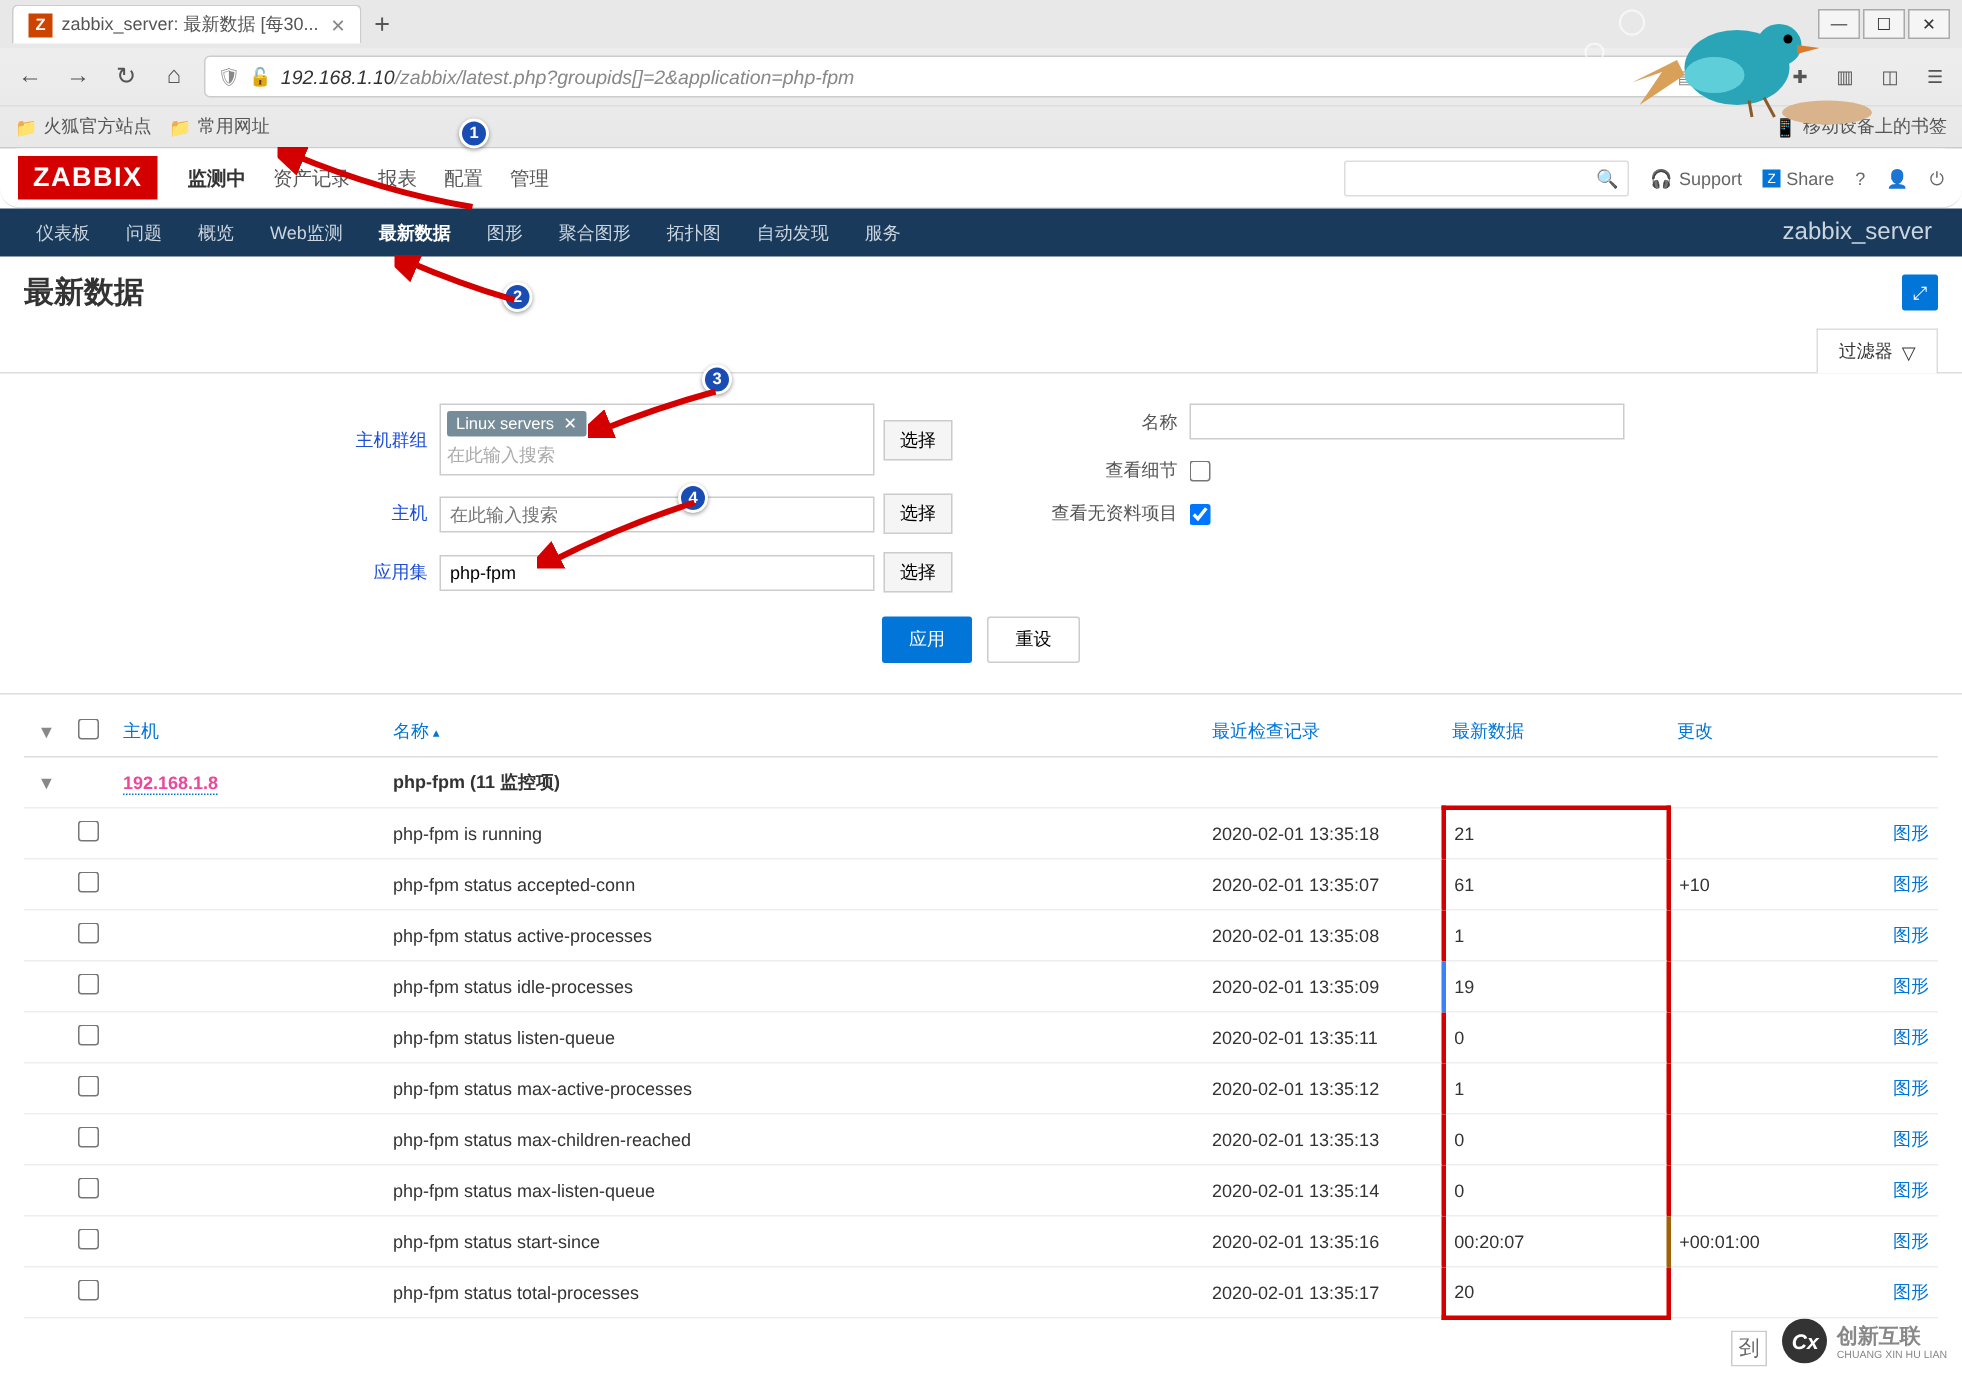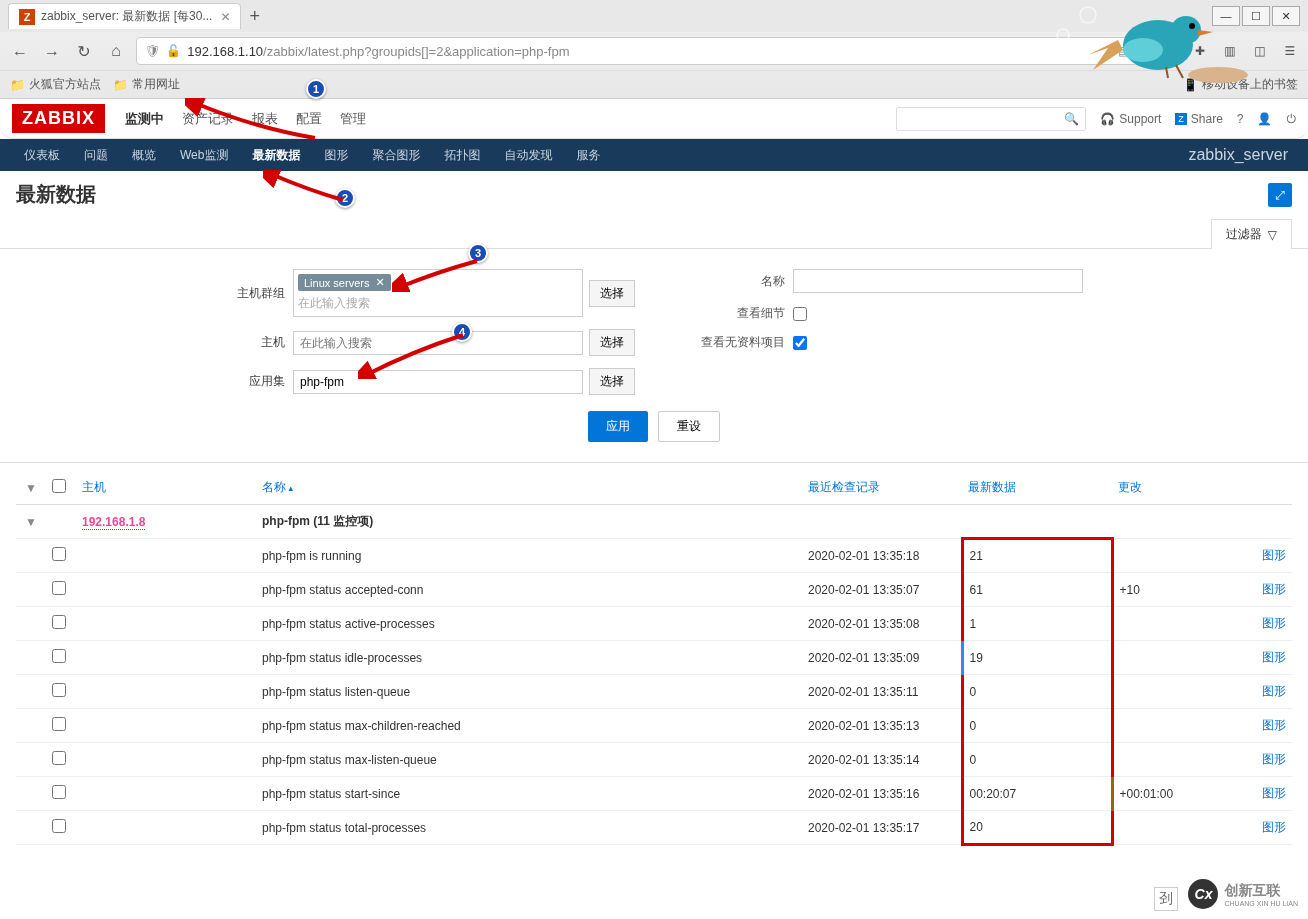--- a/index.html
+++ b/index.html
@@ -14,21 +14,21 @@
 .tab-close { margin-left: 8px; color: #888; cursor: pointer; }
 .new-tab { margin-left: 8px; font-size: 18px; color: #555; cursor: pointer; }
 .win-controls { margin-left: auto; display: flex; gap: 2px; }
 .win-btn { width: 28px; height: 20px; border: 1px solid #aaa; background: #f5f5f5; display: flex; align-items: center; justify-content: center; font-size: 11px; }
 
 .nav-bar { display: flex; align-items: center; height: 38px; padding: 0 8px; gap: 8px; }
 .nav-icon { width: 24px; height: 24px; display: flex; align-items: center; justify-content: center; color: #555; font-size: 16px; cursor: pointer; }
 .url-bar { flex: 1; display: flex; align-items: center; border: 1px solid #ccc; border-radius: 4px; height: 28px; padding: 0 8px; background: #fff; }
 .url-shield { margin-right: 6px; color: #888; }
 .url-lock { margin-right: 6px; color: #d33; }
-.url-text { flex: 1; color: #888; font-size: 13px; }
+.url-text { flex: 1; color: #888; font-size: 13px; font-style: italic; }
 .url-text .host { color: #333; }
 .url-actions { display: flex; gap: 10px; color: #888; }
 .toolbar-icons { display: flex; gap: 10px; align-items: center; }
 .tb-icon { width: 20px; height: 20px; display: flex; align-items: center; justify-content: center; color: #555; }
 
 .bookmark-bar { display: flex; align-items: center; height: 28px; padding: 0 10px; gap: 12px; font-size: 12px; color: #555; border-top: 1px solid #ddd; }
 .bm-item { display: flex; align-items: center; gap: 4px; }
 .bm-folder { color: #999; }
 .bm-right { margin-left: auto; display: flex; align-items: center; gap: 4px; }
 
@@ -57,21 +57,21 @@
 .expand-btn { margin-left: auto; background: #0275d8; color: #fff; width: 24px; height: 24px; display: flex; align-items: center; justify-content: center; border-radius: 2px; }
 
 
 .filter-tab-bar { display: flex; justify-content: flex-end; padding: 0 16px; border-bottom: 1px solid #ddd; }
 .filter-tab { border: 1px solid #ddd; border-bottom: none; padding: 6px 14px; font-size: 12px; display: flex; align-items: center; gap: 6px; background: #fff; position: relative; top: 1px; }
 
 .filter-body { padding: 20px 40px; border-bottom: 1px solid #ddd; }
 .filter-grid { display: flex; justify-content: center; gap: 60px; }
 .filter-col { display: flex; flex-direction: column; gap: 12px; }
 .filter-row { display: flex; align-items: center; gap: 8px; }
-.filter-label { width: 60px; text-align: right; color: #404040; font-size: 12px; }
+.filter-label { width: 60px; text-align: right; color: #1d4ed8; font-size: 12px; }
 .filter-label-wide { width: 90px; text-align: right; color: #555; font-size: 12px; }
 .filter-input-wrap { display: flex; align-items: center; gap: 6px; }
 .multiselect { border: 1px solid #ccc; width: 290px; min-height: 44px; padding: 4px; display: flex; flex-direction: column; gap: 4px; }
 .ms-tag { display: inline-flex; align-items: center; background: #768d99; color: #fff; font-size: 11px; padding: 2px 6px; border-radius: 2px; width: fit-content; }
 .ms-tag-x { margin-left: 6px; cursor: pointer; }
 .ms-placeholder { color: #aaa; font-size: 12px; }
 .text-input { border: 1px solid #ccc; width: 290px; height: 24px; padding: 0 6px; font-size: 12px; }
 .select-btn { border: 1px solid #ccc; background: #f5f5f5; padding: 4px 10px; font-size: 12px; cursor: pointer; }
 .chk { width: 14px; height: 14px; }
 
@@ -350,20 +350,30 @@
     <td>php-fpm status listen-queue</td>
     <td>2020-02-01 13:35:11</td>
     <td style="border-left:3px solid #d40000;border-right:3px solid #d40000;">0</td>
     <td></td>
     <td class="col-action"><a class="graph-link">图形</a></td>
   </tr>
         <tr>
     <td></td>
     <td><input type="checkbox" class="chk" style=""></td>
     <td></td>
+    <td>php-fpm status max-active-processes</td>
+    <td>2020-02-01 13:35:12</td>
+    <td style="border-left:3px solid #d40000;border-right:3px solid #d40000;">1</td>
+    <td></td>
+    <td class="col-action"><a class="graph-link">图形</a></td>
+  </tr>
+        <tr>
+    <td></td>
+    <td><input type="checkbox" class="chk" style=""></td>
+    <td></td>
     <td>php-fpm status max-children-reached</td>
     <td>2020-02-01 13:35:13</td>
     <td style="border-left:3px solid #d40000;border-right:3px solid #d40000;">0</td>
     <td></td>
     <td class="col-action"><a class="graph-link">图形</a></td>
   </tr>
         <tr>
     <td></td>
     <td><input type="checkbox" class="chk" style=""></td>
     <td></td>

